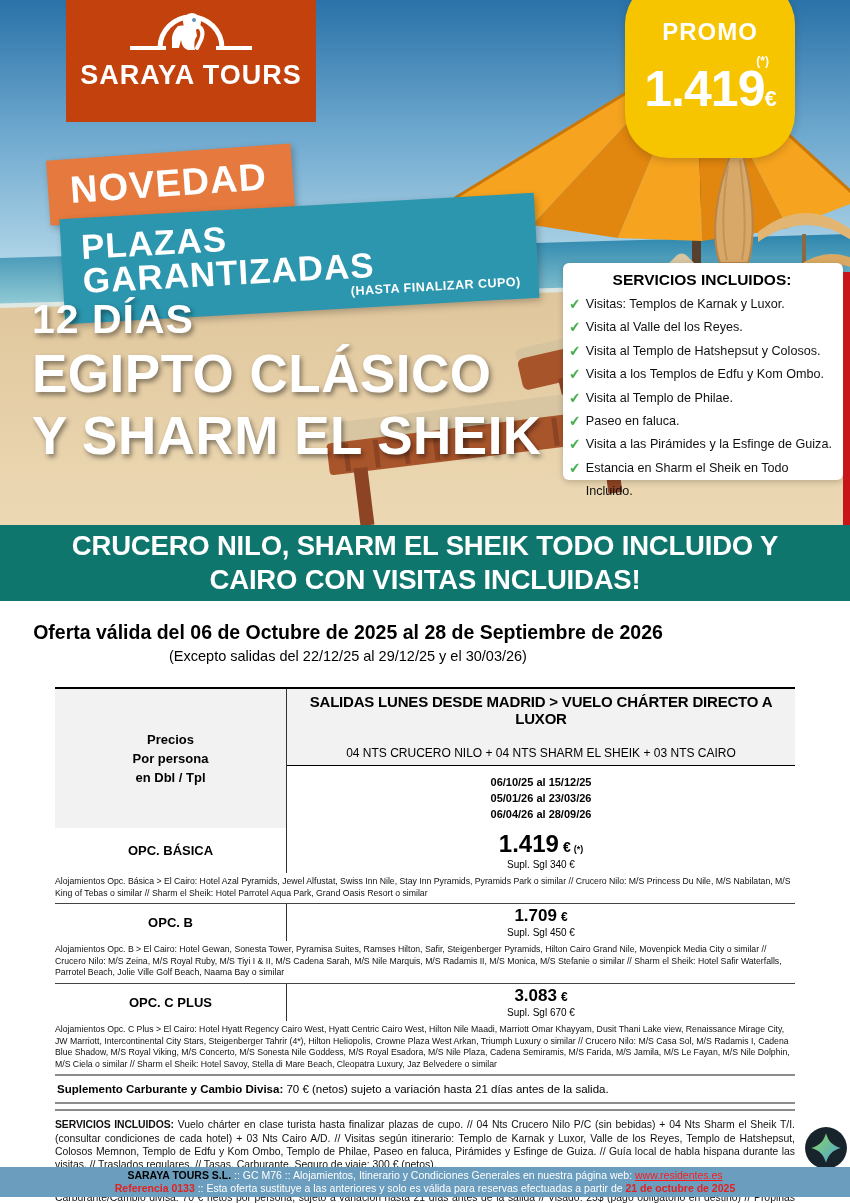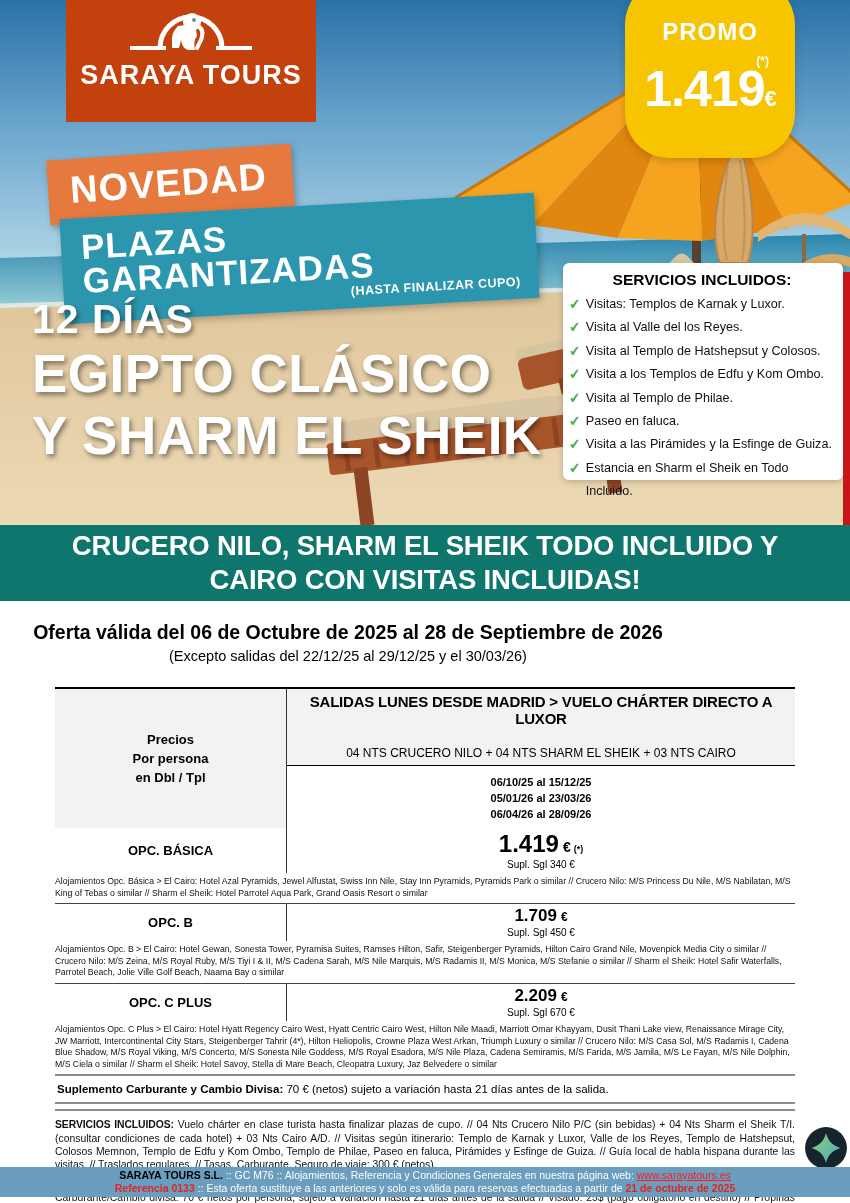--- a/index.html
+++ b/index.html
@@ -284,21 +284,21 @@
           <span class="big">1.709</span><span class="eur">€</span>
           <div class="supl">Supl. Sgl 450 €</div>
         </div>
       </div>
       <p class="accom">Alojamientos Opc. B &gt; El Cairo: Hotel  Gewan, Sonesta Tower, Pyramisa Suites, Ramses Hilton, Safir, Steigenberger Pyramids, Hilton Cairo Grand Nile, Movenpick Media City o similar // Crucero Nilo: M/S Zeina, M/S Royal Ruby, M/S Tiyi I &amp; II, M/S Cadena Sarah, M/S Nile Marquis, M/S Radamis II, M/S Monica, M/S Stefanie o similar // Sharm el Sheik: Hotel Safir Waterfalls, Parrotel Beach, Jolie Ville Golf Beach, Naama Bay o similar</p>
 
       <div class="sep"></div>
       <div class="pt-row">
         <div class="pt-opt">OPC. C PLUS</div>
         <div class="pt-price">
-          <span class="big">2.209</span><span class="eur">€</span>
+          <span class="big">3.083</span><span class="eur">€</span>
           <div class="supl">Supl. Sgl 670 €</div>
         </div>
       </div>
       <p class="accom">Alojamientos Opc. C Plus &gt;  El Cairo: Hotel Hyatt Regency Cairo West, Hyatt Centric Cairo West, Hilton Nile Maadi, Marriott Omar Khayyam, Dusit Thani Lake view, Renaissance Mirage City, JW Marriott, Intercontinental City Stars, Steigenberger Tahrir (4*), Hilton Heliopolis, Crowne Plaza West Arkan, Triumph Luxury o similar // Crucero Nilo: M/S Casa Sol, M/S Radamis I, Cadena Blue Shadow, M/S Royal Viking, M/S Concerto, M/S Sonesta Nile Goddess, M/S Royal Esadora, M/S Nile Plaza, Cadena Semiramis, M/S Farida, M/S Jamila, M/S Le Fayan, M/S Nile Dolphin, M/S Ciela o similar // Sharm el Sheik: Hotel Savoy, Stella di Mare Beach, Cleopatra Luxury, Jaz Belvedere o similar</p>
     </div>
 
     <div class="supp-note">
       <b>Suplemento Carburante y Cambio Divisa:</b>
       <span>70 € (netos) sujeto a variación hasta 21 días antes de la salida.</span>
     </div>
@@ -318,22 +318,22 @@
         </linearGradient>
       </defs>
       <circle cx="21" cy="21" r="20" fill="#17242b"></circle>
       <path d="M21 7 C23.5 15 27 18.5 35 21 C27 23.5 23.5 27 21 35 C18.5 27 15 23.5 7 21 C15 18.5 18.5 15 21 7 Z" fill="url(#starg)"></path>
     </svg>
   </div>
 
   <div class="footer">
     <div class="f-line">
       <span class="f-bold">SARAYA TOURS S.L.</span>
-      <span>:: GC M76 ::  Alojamientos, Referencia y Condiciones Generales en nuestra página web:</span>
-      <span class="f-link">www.sarayatours.es</span>
+      <span>:: GC M76 ::  Alojamientos, Itinerario y Condiciones Generales en nuestra página web:</span>
+      <span class="f-link">www.residentes.es</span>
     </div>
     <div class="f-line">
       <span class="f-ref">Referencia 0133</span>
       <span>:: Esta oferta sustituye a las anteriores y solo es válida para reservas efectuadas a partir de</span>
       <span class="f-date">21 de octubre de 2025</span>
     </div>
   </div>
 
 </div>
 

